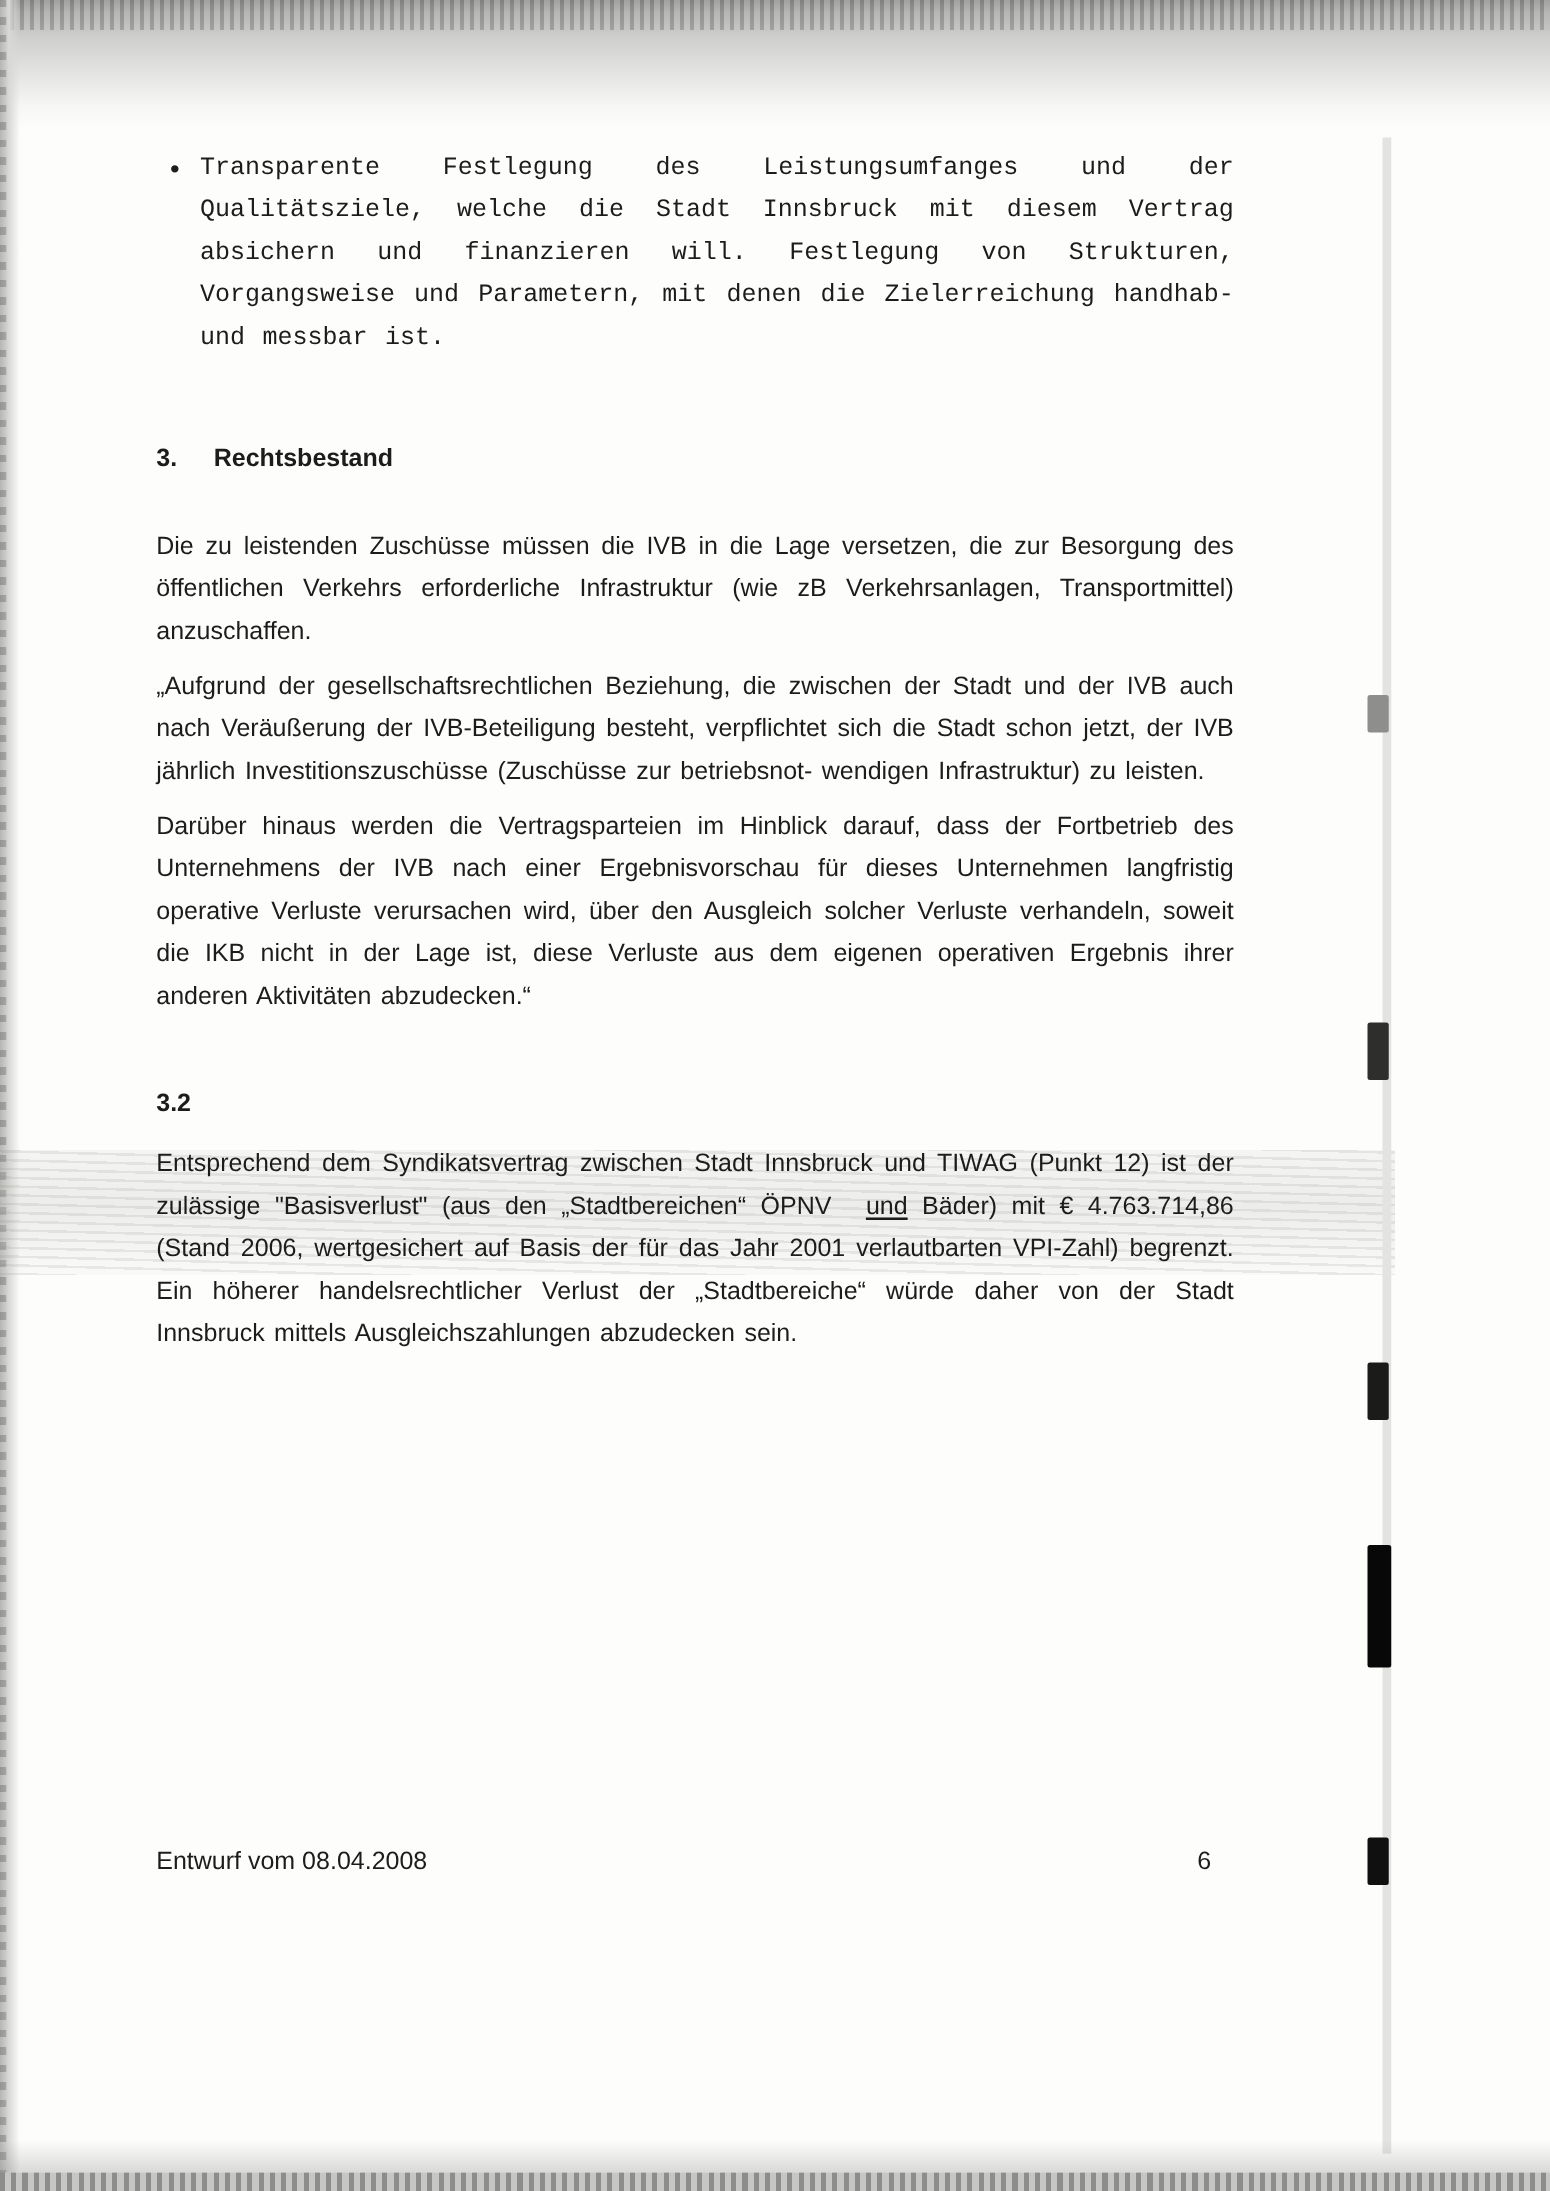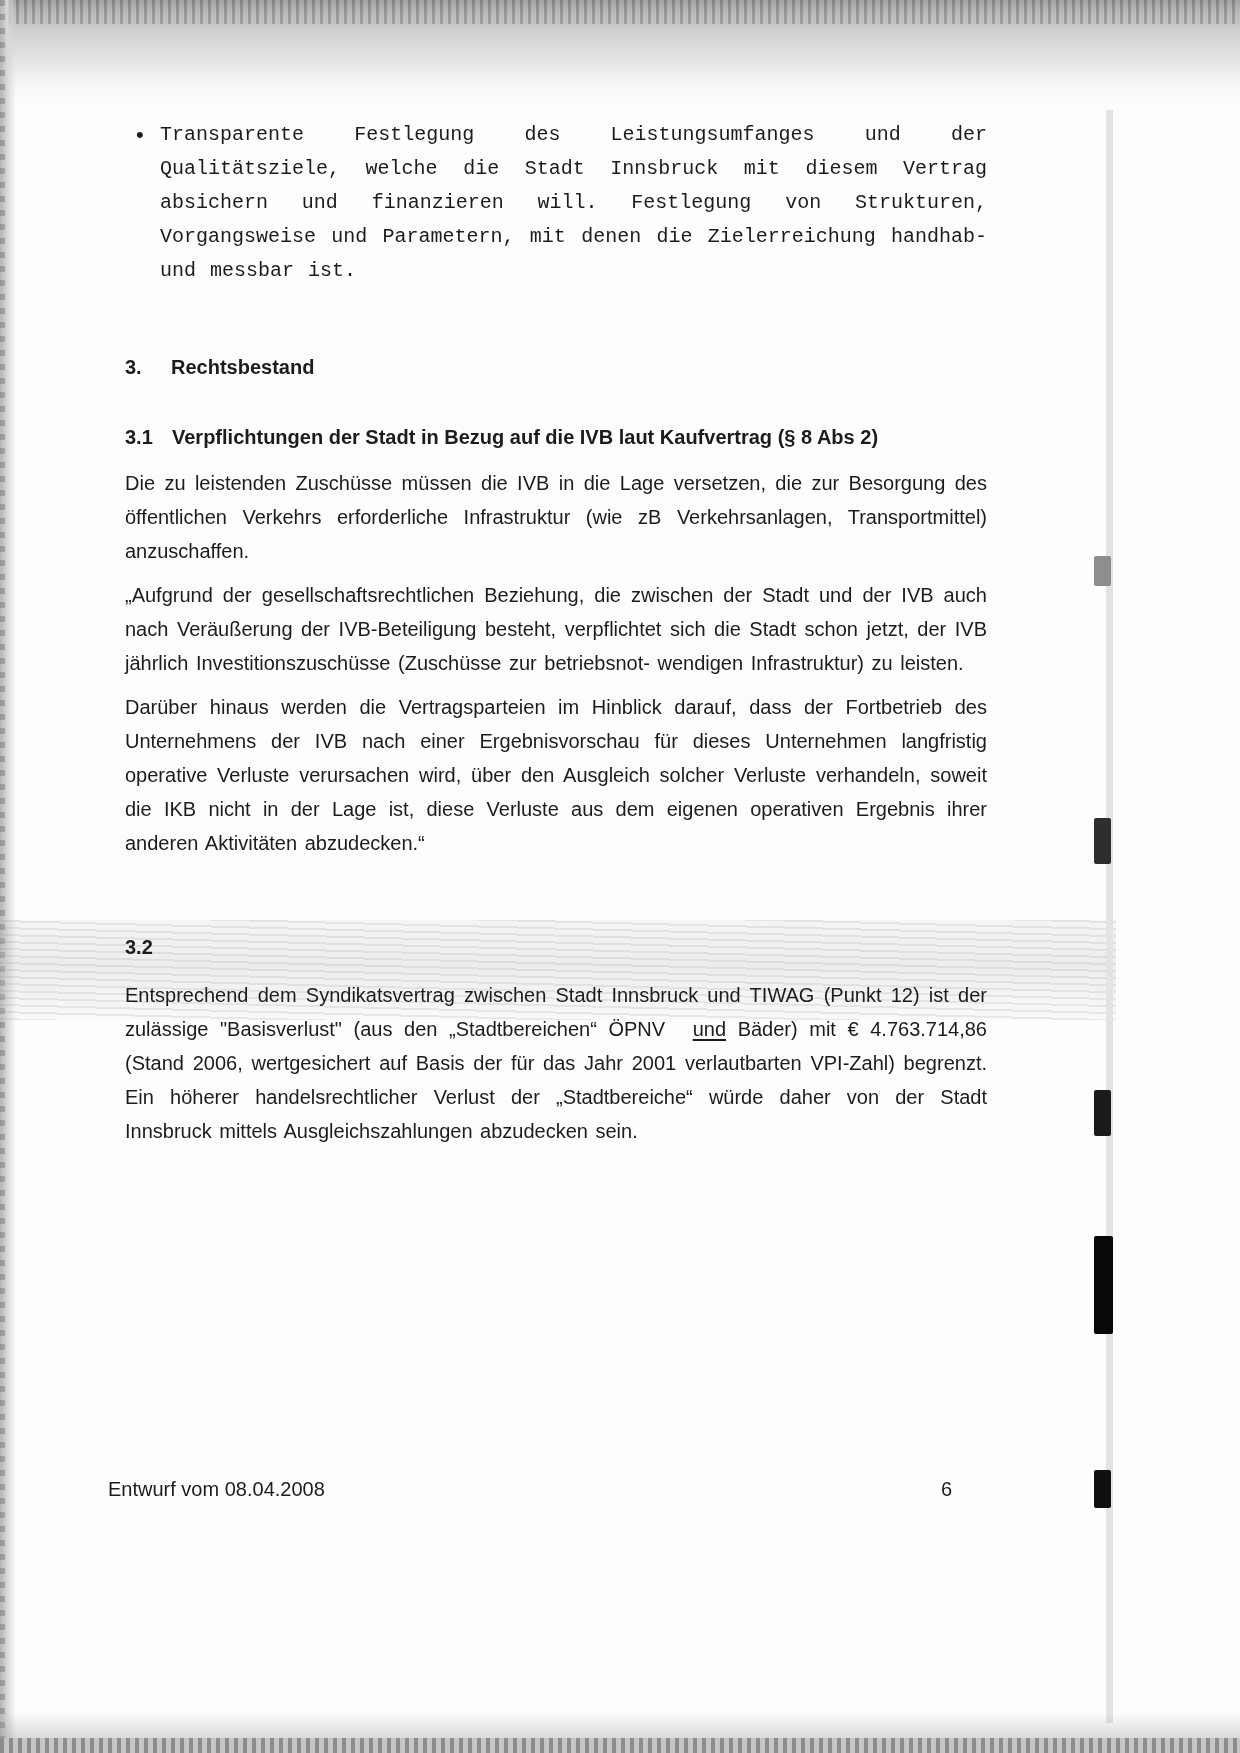--- a/index.html
+++ b/index.html
@@ -104,27 +104,27 @@
   }
   .h-section .h-num { flex: 0 0 46px; }
   .h-sub {
     font-size: 20px;
     font-weight: bold;
     margin: 0 0 12px 0;
     display: flex;
     white-space: nowrap;
   }
   .h-sub .h-num { flex: 0 0 47px; }
-  .h-sub-32 { margin-top: 70px; margin-bottom: 14px; }
+  .h-sub-32 { margin-top: 52px; margin-bottom: 14px; }
   .u { text-decoration: underline; text-underline-offset: 3px; margin-left: 16px; }
   .mb0 { margin-bottom: 0; }
 
   .footer {
     position: absolute;
-    left: 108px;
+    left: 125px;
     top: 1472px;
     width: 862px;
     z-index: 2;
     display: flex;
     justify-content: space-between;
     align-items: baseline;
     color: #1c1c1c;
     font-size: 20px;
     line-height: 34px;
   }
@@ -151,24 +151,20 @@
     <div class="bullet-row">
       <span class="bullet-marker">•</span>
       <span class="bullet-text">Transparente Festlegung des Leistungsumfanges und der Qualitätsziele, welche die Stadt Innsbruck mit diesem Vertrag absichern und finanzieren will. Festlegung von Strukturen, Vorgangsweise und Parametern, mit denen die Zielerreichung handhab- und messbar ist.</span>
     </div>
 
     <div class="h-section">
       <span class="h-num">3.</span>
       <span class="h-title">Rechtsbestand</span>
     </div>
 
-    <div class="h-sub">
-      <span class="h-num">3.1</span>
-      <span class="h-title">Verpflichtungen der Stadt in Bezug auf die IVB laut Kaufvertrag (§ 8 Abs 2)</span>
-    </div>
 
     <p class="para">Die zu leistenden Zuschüsse müssen die IVB in die Lage versetzen, die zur Besorgung des öffentlichen Verkehrs erforderliche Infrastruktur (wie zB Verkehrsanlagen, Transportmittel) anzuschaffen.</p>
     <p class="para">„Aufgrund der gesellschaftsrechtlichen Beziehung, die zwischen der Stadt und der IVB auch nach Veräußerung der IVB-Beteiligung besteht, verpflichtet sich die Stadt schon jetzt, der IVB jährlich Investitionszuschüsse (Zuschüsse zur betriebsnot- wendigen Infrastruktur) zu leisten.</p>
     <p class="para mb0">Darüber hinaus werden die Vertragsparteien im Hinblick darauf, dass der Fortbetrieb des Unternehmens der IVB nach einer Ergebnisvorschau für dieses Unternehmen langfristig operative Verluste verursachen wird, über den Ausgleich solcher Verluste verhandeln, soweit die IKB nicht in der Lage ist, diese Verluste aus dem eigenen operativen Ergebnis ihrer anderen Aktivitäten abzudecken.“</p>
 
     <div class="h-sub h-sub-32">
       <span class="h-num">3.2</span>
     </div>
 
 

